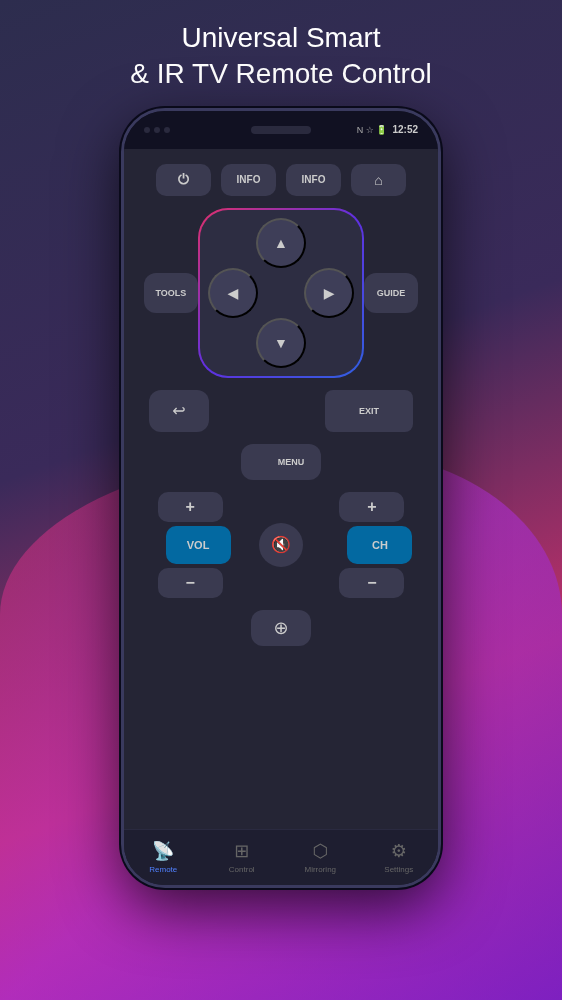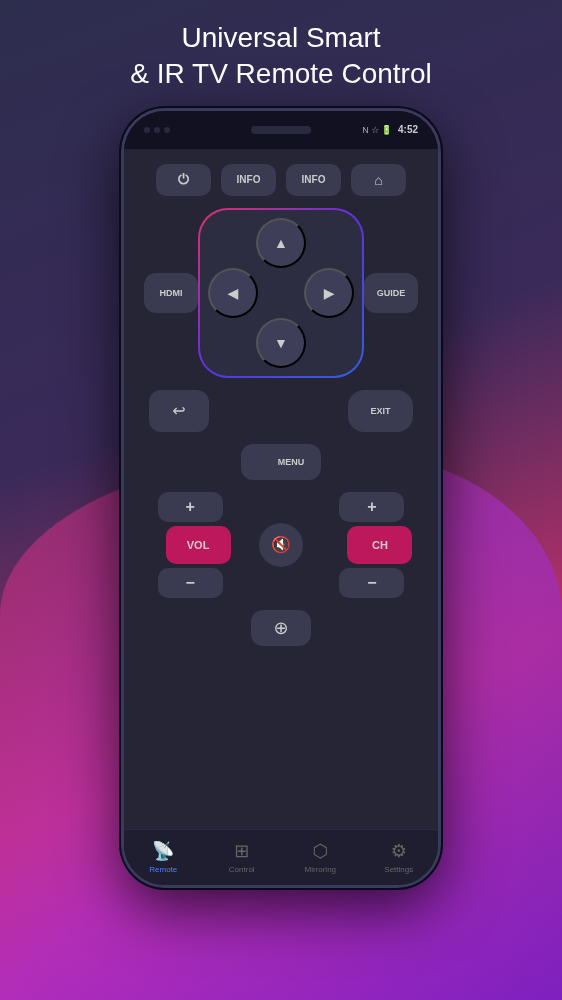--- a/index.html
+++ b/index.html
@@ -300,26 +300,26 @@
       width: 60px;
       height: 42px;
       display: flex;
       align-items: center;
       justify-content: center;
     }
 
     .exit-btn {
       background: #3a3a50;
       border: none;
-      border-radius: 16px;
+      border-radius: 8px;
       color: #cccccc;
       font-size: 9px;
       font-weight: bold;
       cursor: pointer;
-      width: 65px;
+      width: 88px;
       height: 42px;
       display: flex;
       align-items: center;
       justify-content: center;
     }
 
     
     .menu-row {
       display: flex;
       justify-content: center;
@@ -383,21 +383,21 @@
       font-weight: bold;
       cursor: pointer;
       width: 65px;
       height: 30px;
       display: flex;
       align-items: center;
       justify-content: center;
     }
 
     .vol-label, .ch-label {
-      background: #be185d;
+      background: #0369a1;
       border-radius: 10px;
       color: #cccccc;
       font-size: 11px;
       font-weight: bold;
       width: 65px;
       height: 38px;
       display: flex;
       align-items: center;
       justify-content: center;
       margin-left: 16px;
@@ -488,21 +488,21 @@
 
     <div class="phone-top">
       <div class="camera-area">
         <div class="camera-dot"></div>
         <div class="camera-dot"></div>
         <div class="camera-dot"></div>
       </div>
       <div class="speaker-grille"></div>
       <div class="status-bar">
         <span style="font-size:9px; color:#aaa;">N ☆ 🔋</span>
-        <span class="status-time">4:52</span>
+        <span class="status-time">12:52</span>
       </div>
     </div>
 
     <div class="phone-content">
       <div class="remote-area">
 
         <div class="top-buttons">
           <button class="top-btn">
             <span style="font-size:14px;">⏻</span>
           </button>
@@ -512,21 +512,21 @@
           <button class="top-btn">
             <span>INFO</span>
           </button>
           <button class="top-btn">
             <span style="font-size:14px;">⌂</span>
           </button>
         </div>
 
         <div class="nav-section">
           <button class="side-btn">
-            <span>HDMI</span>
+            <span>TOOLS</span>
           </button>
 
           <div class="nav-cross">
             <div class="nav-border">
               <div class="nav-border-inner"></div>
             </div>
             <button class="nav-up">
               <span>▲</span>
             </button>
             <button class="nav-left">

